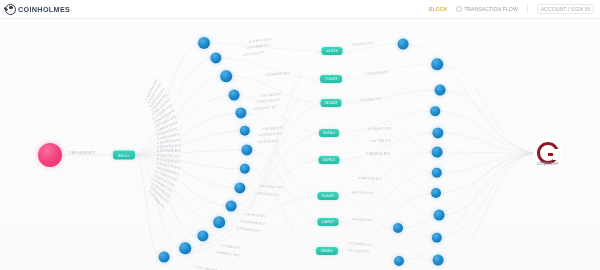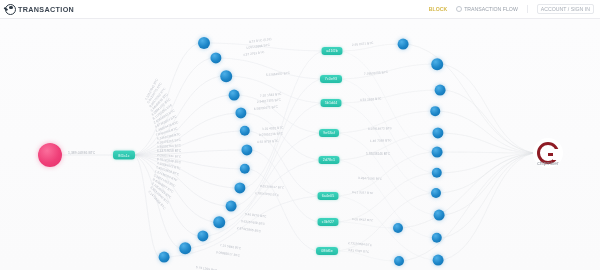--- a/index.html
+++ b/index.html
@@ -110,21 +110,21 @@
     letter-spacing:.05px;pointer-events:none;
   }
   .elabel.big{font-size:3.4px;color:#aeb3bb;}
 </style>
 </head>
 <body>
 
 <div class="header">
   <div class="brand">
     <span class="brand-mark"></span>
-    <span class="brand-name">TRANSACTION</span>
+    <span class="brand-name">COINHOLMES</span>
   </div>
   <div class="nav">
     <span class="nav-item accent">
       <span>BLOCK</span>
     </span>
     <span class="nav-item">
       <span class="nav-dot"></span>
       <span>TRANSACTION FLOW</span>
     </span>
     <span class="nav-sep"></span>

